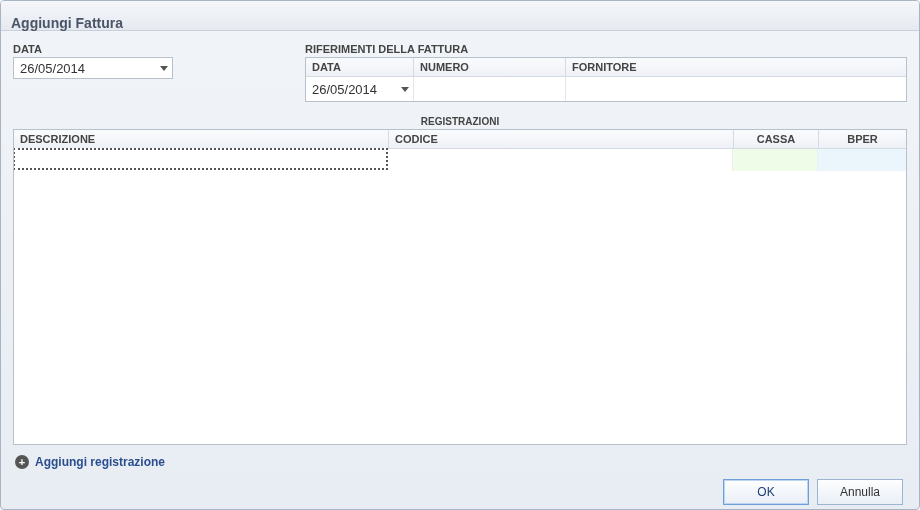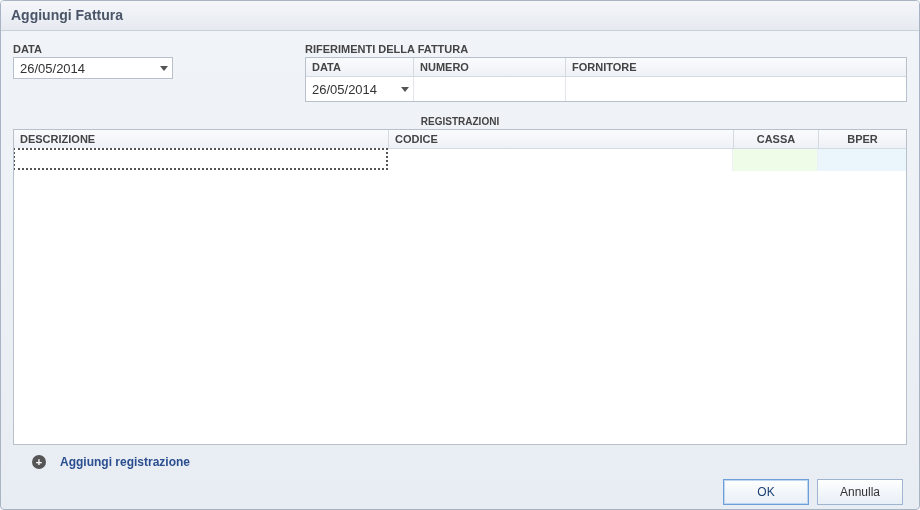--- a/index.html
+++ b/index.html
@@ -15,21 +15,21 @@
     height: 510px;
     border: 1px solid #a8b4c4;
     border-radius: 4px;
     overflow: hidden;
     background: linear-gradient(#f1f4f8, #e8edf3);
     display: flex;
     flex-direction: column;
   }
   .titlebar {
     height: 30px;
-    padding: 6px 10px;
+    padding: 14px 10px;
     font-size: 14px;
     font-weight: bold;
     color: #4a5568;
     background: linear-gradient(#f4f6fa, #e6eaf0);
     border-bottom: 1px solid #c8d0da;
   }
   .content {
     flex: 1;
     padding: 12px 12px 2px 12px;
     display: flex;
@@ -155,26 +155,25 @@
   .cell-bper  { flex: 1; background: #eaf6fb; border-right: none !important; }
   .footer-actions {
     display: flex;
     align-items: center;
     gap: 18px;
     padding: 10px 2px 4px 2px;
   }
   .link-btn {
     display: inline-flex;
     align-items: center;
-    gap: 14px;
+    gap: 6px;
     font-size: 12px;
     font-weight: bold;
     color: #2a4e8f;
     cursor: pointer;
-    margin-left: 17px;
   }
   .icon-circle {
     width: 14px; height: 14px; border-radius: 50%;
     display: inline-flex; align-items: center; justify-content: center;
     font-size: 11px; line-height: 1;
     background: #555; color: #fff;
   }
   .icon-circle.plus::after { content: "+"; font-weight: bold; }
   .icon-circle.minus::after { content: "–"; font-weight: bold; }
   .dialog-buttons {

